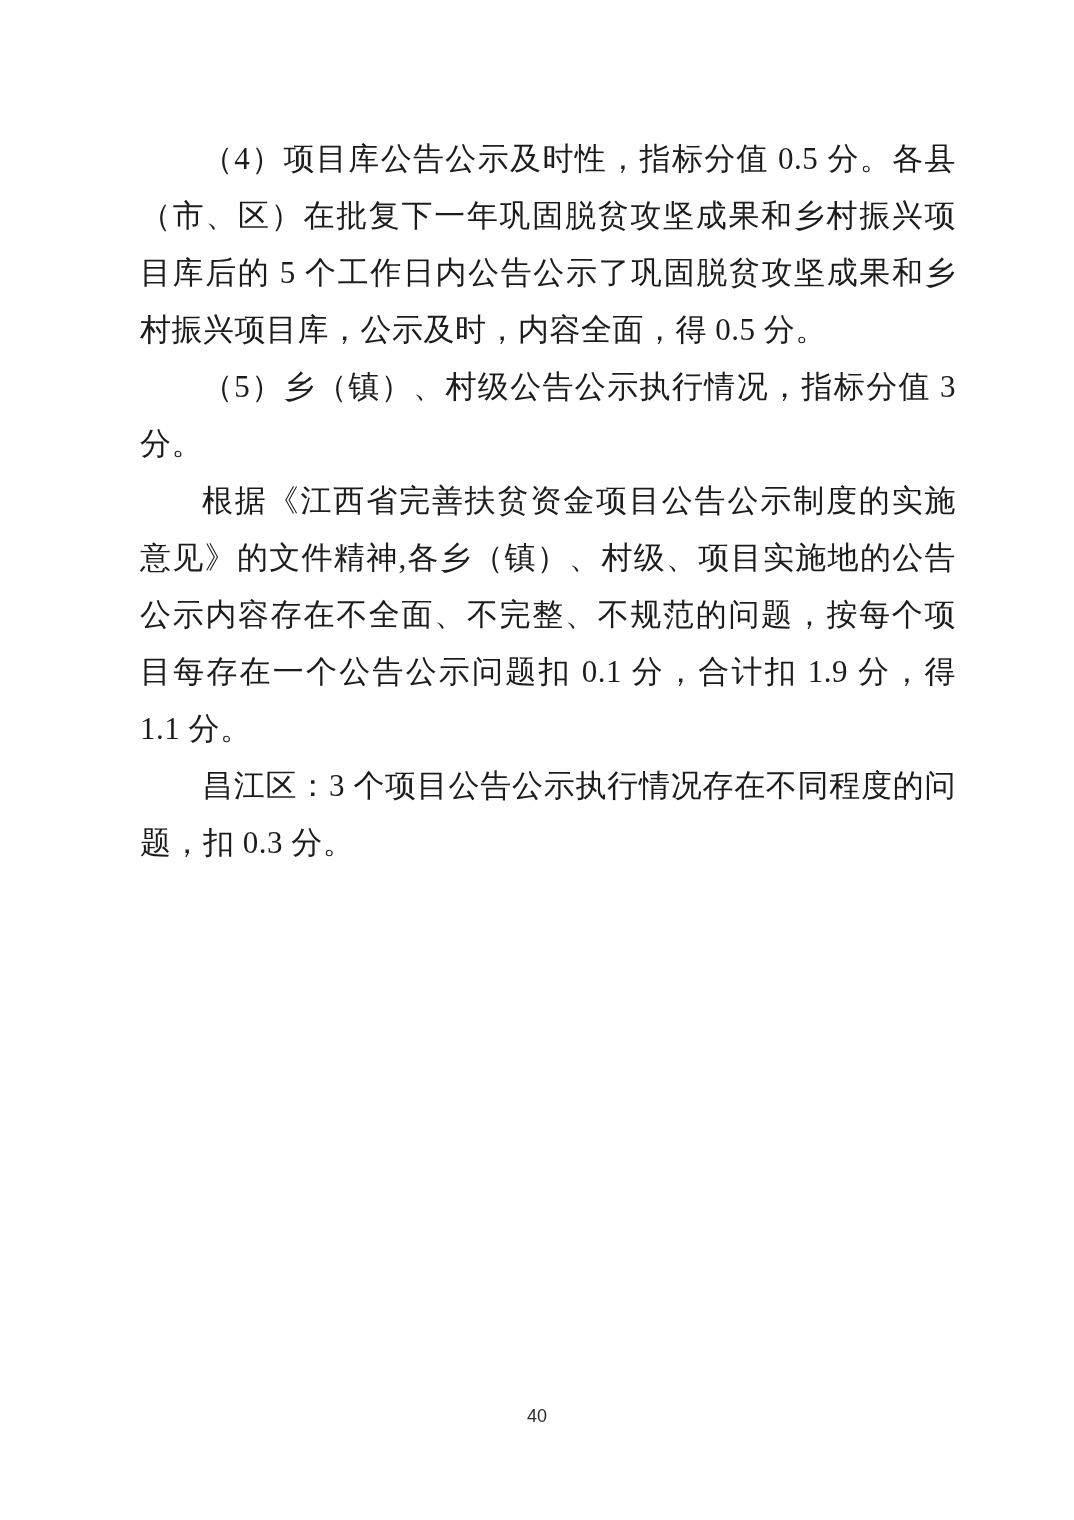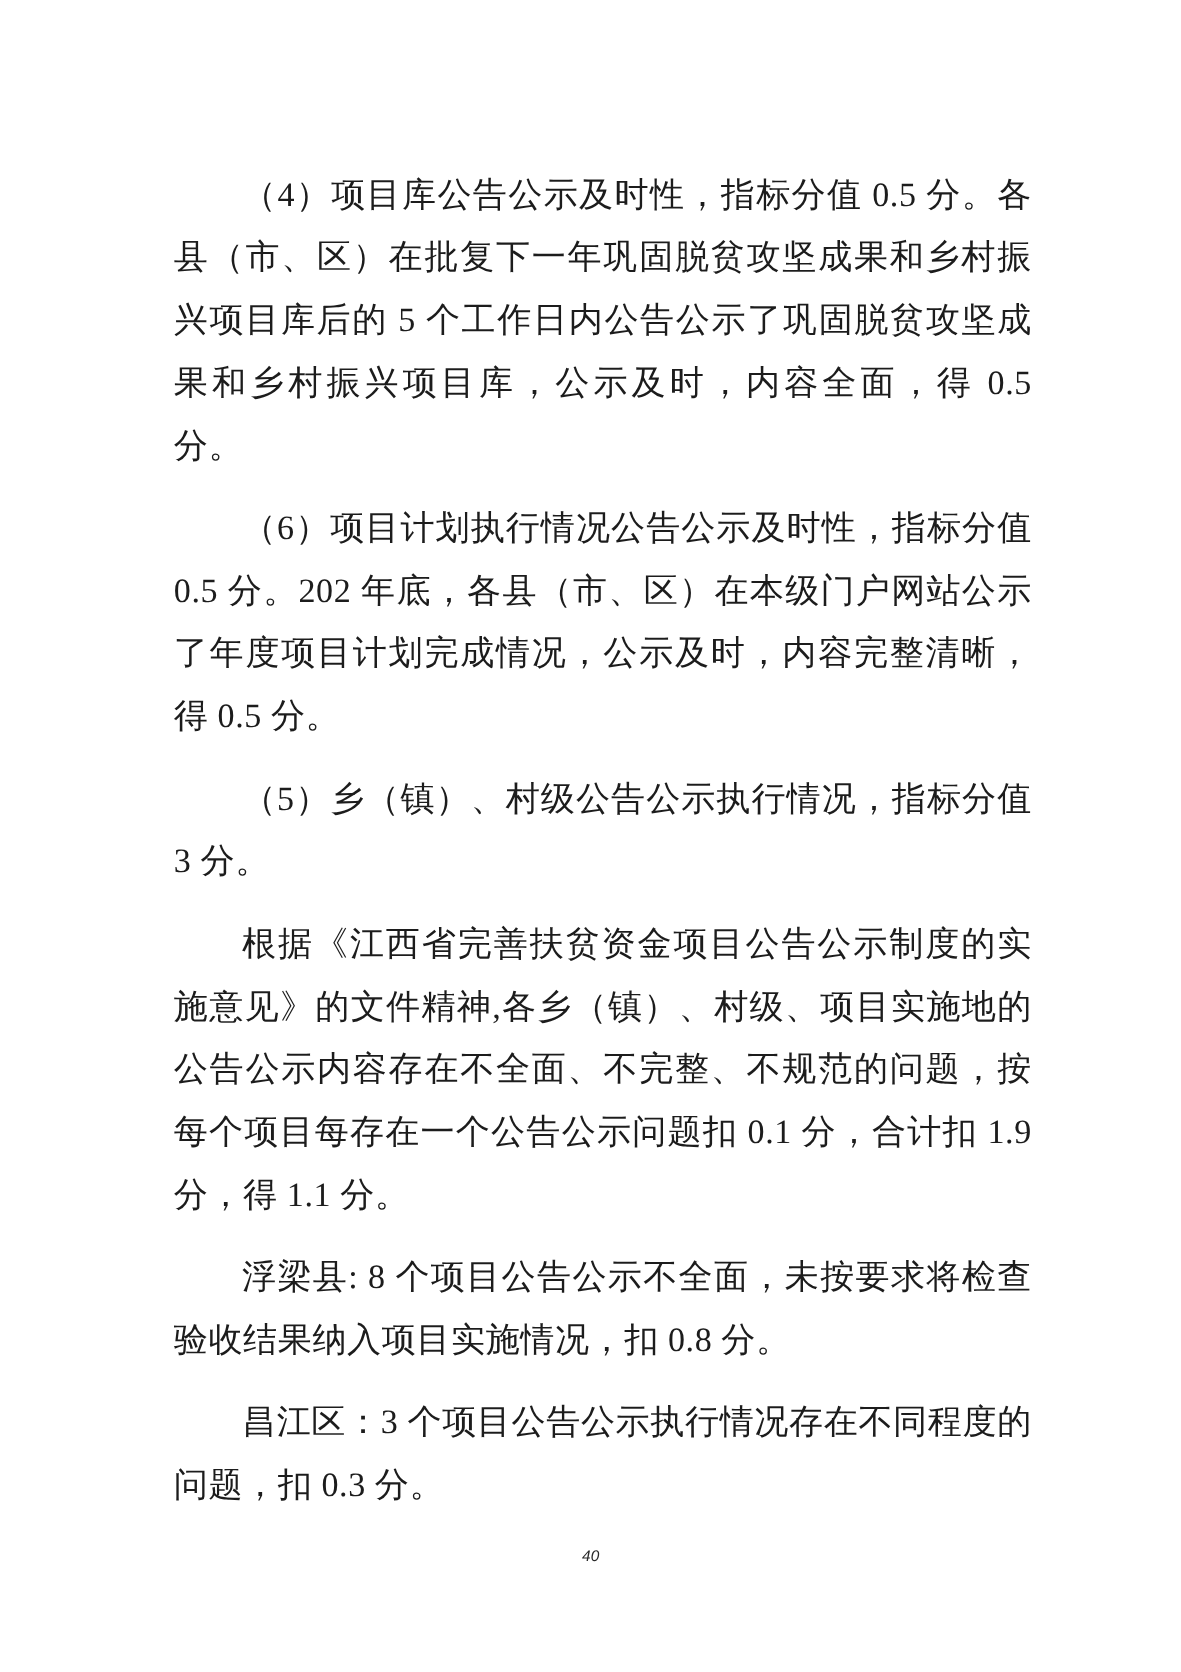--- a/index.html
+++ b/index.html
@@ -22,46 +22,43 @@
     position: absolute;
     left: 140px;
     top: 130px;
     width: 816px;
     font-family: "Liberation Serif", "DejaVu Serif", serif;
     font-size: 31px;
     line-height: 57px;
     color: #1c1c1c;
   }
   .content p {
-    margin: 18px;
+    margin: 0;
     padding: 0;
     text-indent: 2em;
     text-align: justify;
     text-justify: inter-character;
     letter-spacing: 0.5px;
   }
   .footer {
     position: absolute;
     left: 0;
     top: 1406px;
     width: 100%;
     text-align: center;
     font-family: "Liberation Sans", "DejaVu Sans", sans-serif;
-    font-size: 14px;
+    font-size: 18px;
     color: #2a2a2a;
-    font-style: italic;
   }
 </style>
 </head>
 <body>
 
 <div class="page">
   <div class="content">
     <p>（4）项目库公告公示及时性，指标分值 0.5 分。各县（市、区）在批复下一年巩固脱贫攻坚成果和乡村振兴项目库后的 5 个工作日内公告公示了巩固脱贫攻坚成果和乡村振兴项目库，公示及时，内容全面，得 0.5 分。</p>
-    <p>（6）项目计划执行情况公告公示及时性，指标分值 0.5 分。202 年底，各县（市、区）在本级门户网站公示了年度项目计划完成情况，公示及时，内容完整清晰，得 0.5 分。</p>
     <p>（5）乡（镇）、村级公告公示执行情况，指标分值 3 分。</p>
     <p>根据《江西省完善扶贫资金项目公告公示制度的实施意见》的文件精神,各乡（镇）、村级、项目实施地的公告公示内容存在不全面、不完整、不规范的问题，按每个项目每存在一个公告公示问题扣 0.1 分，合计扣 1.9 分，得 1.1 分。</p>
-    <p>浮梁县: 8 个项目公告公示不全面，未按要求将检查验收结果纳入项目实施情况，扣 0.8 分。</p>
     <p>昌江区：3 个项目公告公示执行情况存在不同程度的问题，扣 0.3 分。</p>
 
   </div>
   <div class="footer">40</div>
 </div>
 
 </body></html>

